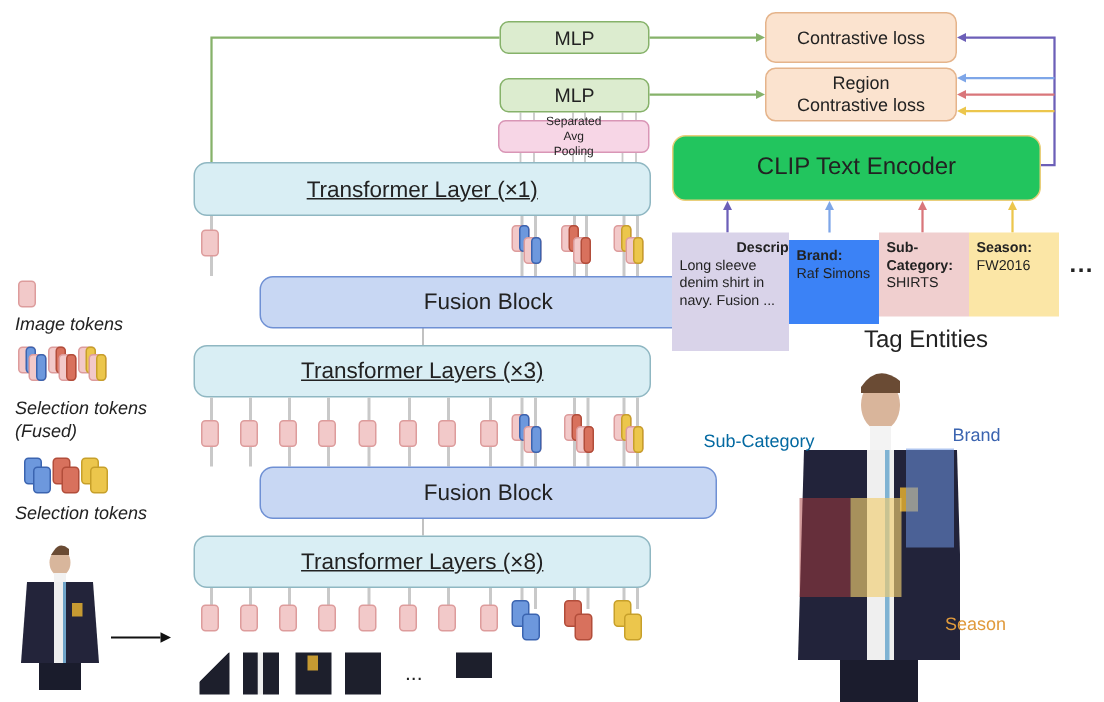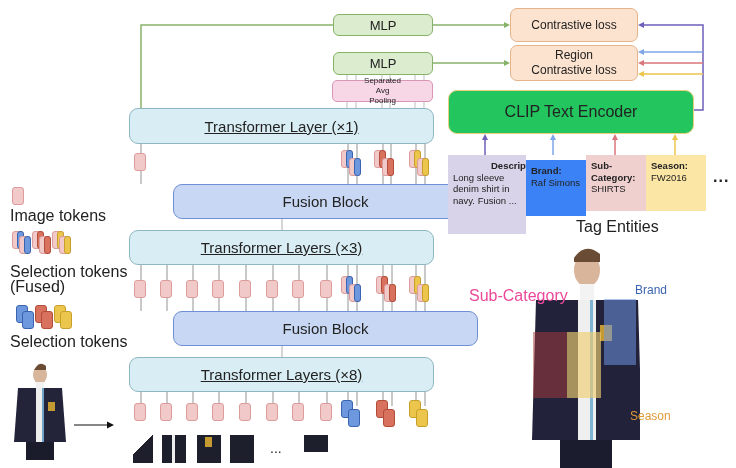--- a/index.html
+++ b/index.html
@@ -12,21 +12,21 @@
   .pool{background:#f7d6e6;border:1.5px solid #d996b6;border-radius:5px;font-size:8px;line-height:10px;}
   .loss{background:#fbe3cf;border:1.5px solid #e5b48b;border-radius:7px;font-size:12px;line-height:15px;}
   .clip{background:#22c55e;border:1.5px solid #e9cf7b;border-radius:9px;font-size:16px;}
   .tok{position:absolute;width:12px;height:18px;border-radius:3px;box-sizing:border-box;}
   .img{background:#f2c9c9;border:1.2px solid #dd9c9c;}
   .blue{background:#6d98dd;border:1.2px solid #3b64b0;}
   .red{background:#d8715d;border:1.2px solid #b24d3a;}
   .yel{background:#ecc64c;border:1.2px solid #c7a02a;}
   .vline{position:absolute;width:1.5px;background:#c9c9c9;}
   .tag{position:absolute;box-sizing:border-box;font-size:9.5px;line-height:11.5px;padding:5px 5px;text-align:left;}
-  .legend-text{position:absolute;font-size:16px;line-height:14px;}
+  .legend-text{position:absolute;font-size:12px;line-height:14px;font-style:italic;}
   .thumb{position:absolute;top:435px;height:28px;background:#1d1f2c;}
 </style>
 </head>
 <body>
 
 <div class="tok img" style="left:12px;top:187px;"></div>
 <div class="legend-text" style="left:10px;top:209px;">Image tokens</div>
 
 <div>
   <div class="tok img" style="left:12px;top:231px;"></div>
@@ -265,15 +265,15 @@
   <path d="M6 60 L108 60 L112 200 L2 200 Z" fill="#22233a"></path>
   <rect x="48" y="60" width="18" height="140" fill="#efefef"></rect>
   <rect x="60" y="60" width="3" height="140" fill="#7fb3d3"></rect>
   <rect x="70" y="85" width="12" height="16" fill="#c69a32"></rect>
   <rect x="30" y="200" width="52" height="30" fill="#1b1c2d"></rect>
 </svg>
 <div class="abs" style="left:604px;top:299px;width:32px;height:66px;background:rgba(110,150,225,0.55);"></div>
 <div class="abs" style="left:533px;top:332px;width:34px;height:66px;background:rgba(170,60,60,0.5);"></div>
 <div class="abs" style="left:567px;top:332px;width:34px;height:66px;background:rgba(240,205,110,0.65);"></div>
 
-<div class="abs" style="left:469px;top:287px;font-size:16px;color:#ec4899;">Sub-Category</div>
+<div class="abs" style="left:469px;top:287px;font-size:12px;color:#0369a1;">Sub-Category</div>
 <div class="abs" style="left:635px;top:283px;font-size:12px;color:#3b64b0;">Brand</div>
 <div class="abs" style="left:630px;top:409px;font-size:12px;color:#e09a3c;">Season</div>
 
 </body></html>

